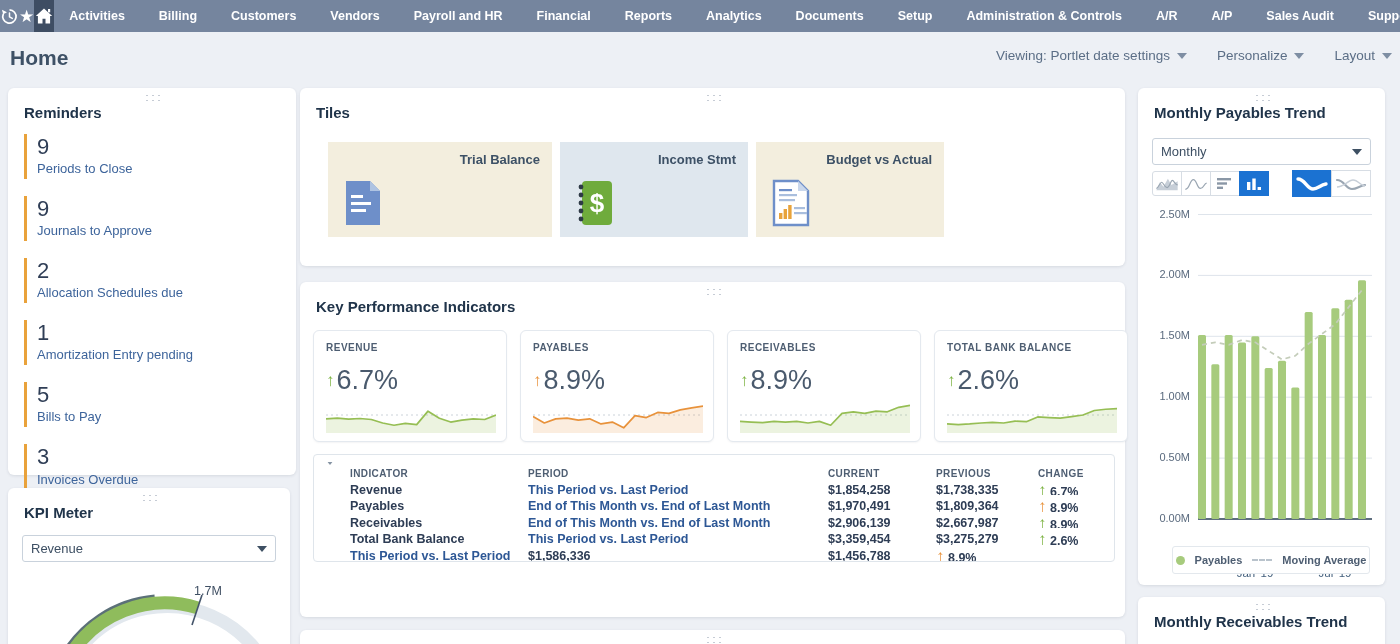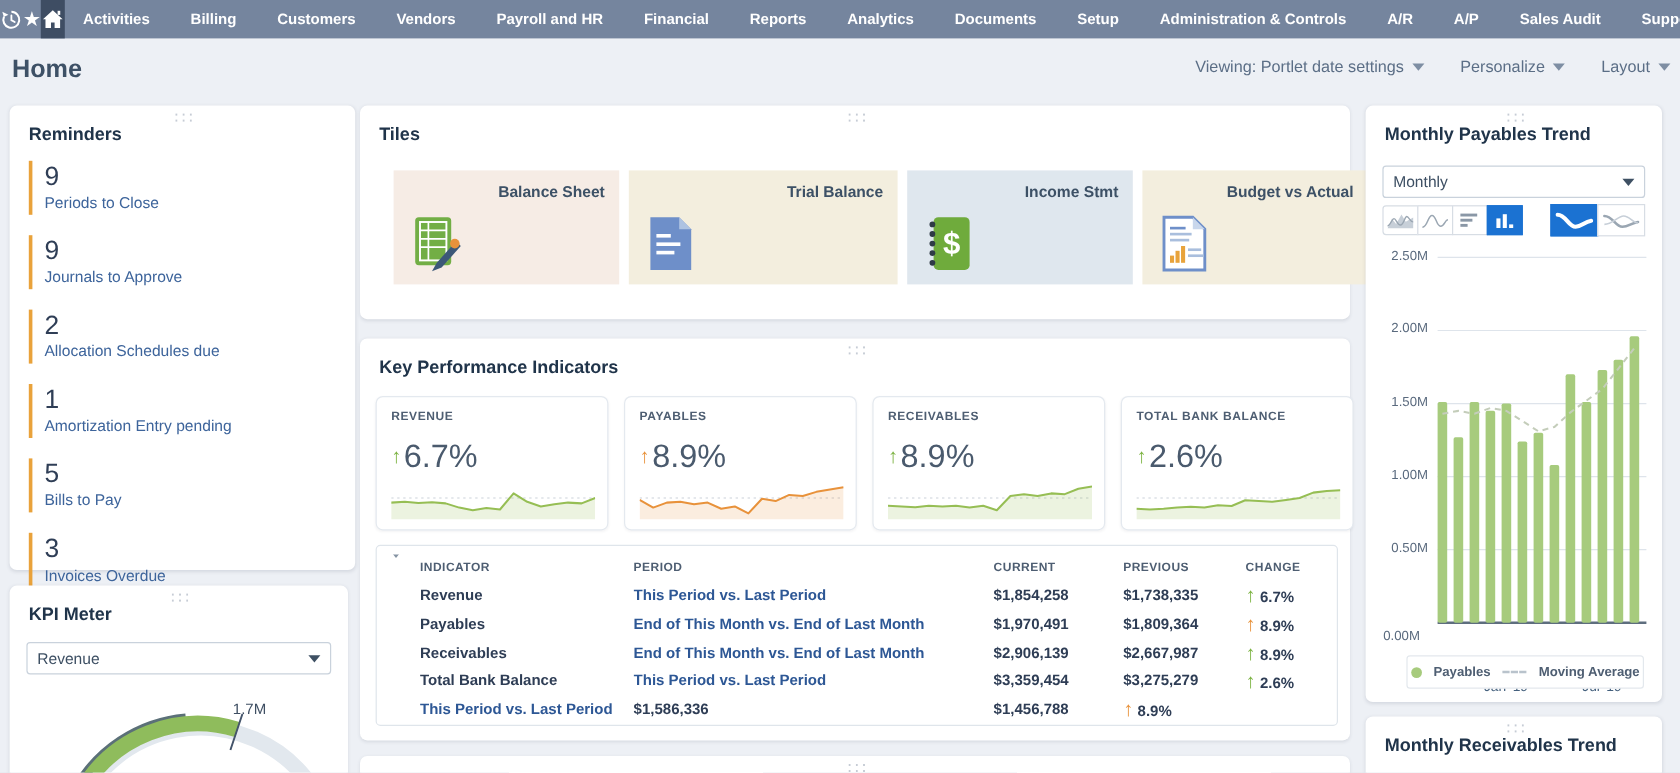--- a/index.html
+++ b/index.html
@@ -52,21 +52,21 @@
   .kcard{width:194px;height:112px;border:1px solid #E4E9EF;border-radius:6px;box-shadow:0 1px 2px rgba(60,70,90,.06);
          position:relative;background:#fff;box-sizing:border-box;padding:11px 12px;cursor:pointer;}
   .kcard-label{font-size:10px;font-weight:700;letter-spacing:.5px;color:#4E5E72;}
   .kcard-val{position:absolute;left:12px;top:34px;font-size:27px;color:#4A5A6D;display:flex;align-items:center;gap:2px;}
   .kcard-arrow{font-size:17px;font-weight:700;}
   .up-green{color:#7CB342;}
   .up-orange{color:#E8923B;}
   .kcard svg.spark{position:absolute;left:12px;bottom:8px;}
 
   
-  .kpi-table{position:absolute;left:13px;top:172px;width:802px;height:151px;border:1px solid #DFE5EB;
+  .kpi-table{position:absolute;left:13px;top:172px;width:802px;height:108px;border:1px solid #DFE5EB;
              border-radius:4px;box-sizing:border-box;display:grid;
              grid-template-columns:36px 178px 300px 108px 102px 72px;align-content:start;padding-top:7px;}
   .kpi-table .cell{line-height:23px;white-space:nowrap;overflow:hidden;}
   .th{font-size:10px;font-weight:700;letter-spacing:.4px;color:#4E5E72;}
   .td-ind{font-size:12.5px;font-weight:700;color:#2E3D55;}
   .td-per{font-size:12.5px;font-weight:700;color:#2D5795;}
   .td-num{font-size:12.5px;font-weight:700;color:#2E3D55;}
   .td-chg{font-size:12.5px;font-weight:700;color:#2E3D55;}
   .filter-caret{width:0;height:0;border-left:4px solid transparent;border-right:4px solid transparent;
                 border-top:5px solid #8593A3;margin:9px 0 0 12px;}
@@ -190,33 +190,20 @@
       <path d="M 60 81 A 112 112 0 0 1 189.7 29.9" fill="none" stroke="#8FBC5C" stroke-width="13"></path>
       <line x1="184" y1="47" x2="194" y2="17" stroke="#44546A" stroke-width="1.6"></line>
     </svg>
     <div class="gauge-label">1.7M</div>
   </div>
 
   <div class="panel" style="left:300px;top:88px;width:825px;height:178px;">
     <div class="drag-dots"></div>
     <div class="panel-title">Tiles</div>
     <div class="tiles-row">
-        <div class="tile" style="background: rgb(246, 236, 229);">
-          <span class="tile-label">Balance Sheet</span>
-          <span class="tile-icon"><svg width="46" height="48" viewBox="0 0 46 48">
-              <rect x="4" y="2" width="30" height="40" rx="3" fill="#72AE45"></rect>
-              <rect x="8" y="6" width="22" height="32" fill="none" stroke="#fff" stroke-width="1.6"></rect>
-              <line x1="8" y1="13" x2="30" y2="13" stroke="#fff" stroke-width="1.4"></line>
-              <line x1="8" y1="20" x2="30" y2="20" stroke="#fff" stroke-width="1.4"></line>
-              <line x1="8" y1="27" x2="30" y2="27" stroke="#fff" stroke-width="1.4"></line>
-              <line x1="15" y1="6" x2="15" y2="38" stroke="#fff" stroke-width="1.4"></line>
-              <path d="M38 22 22 40l-4 7 8-3 16-18z" fill="#3C5878"></path>
-              <circle cx="37" cy="24" r="4" fill="#E8923B"></circle>
-            </svg></span>
-        </div>
         <div class="tile" style="background: rgb(243, 238, 222); padding-left: 36px;">
           <span class="tile-label">Trial Balance</span>
           <span class="tile-icon"><svg width="42" height="48" viewBox="0 0 42 48">
               <path d="M4 2h24l10 10v34H4z" fill="#6E8FC9"></path>
               <path d="M28 2l10 10H28z" fill="#AEC3E2"></path>
               <rect x="9" y="16" width="12" height="3" fill="#fff"></rect>
               <rect x="9" y="23" width="20" height="3" fill="#fff"></rect>
               <rect x="9" y="30" width="15" height="3" fill="#fff"></rect>
             </svg></span>
         </div>
@@ -386,21 +373,21 @@
         </svg>
       </div>
       <div class="tgl tgl-big">
         <svg width="32" height="18" viewBox="0 0 32 18">
           <path d="M2 5c7 0 9 9 15 9 5 0 7-3 13-4" fill="none" stroke="#9AA6B2" stroke-width="2.2" stroke-linecap="round"></path>
           <path d="M2 12c7 0 11-7 16-7 5 0 8 6 12 6" fill="none" stroke="#C7CFD8" stroke-width="1.4"></path>
         </svg>
       </div>
     </div>
     <div id="pay-ylabels">
-        <div class="y-label" style="top: 436px; text-align: center;">0.00M</div>
+        <div class="y-label" style="top: 424px;">0.00M</div>
         <div class="y-label" style="top: 363.1px;">0.50M</div>
         <div class="y-label" style="top: 302.2px;">1.00M</div>
         <div class="y-label" style="top: 241.3px;">1.50M</div>
         <div class="y-label" style="top: 180.4px;">2.00M</div>
         <div class="y-label" style="top: 119.5px;">2.50M</div>
       </div>
     <svg id="paychart" style="position:absolute;left:52px;top:122px;" width="186" height="316" viewBox="0 0 186 316">
         <line x1="8" y1="309" x2="182" y2="309" stroke="#5E6E7E" stroke-width="2"></line>
         <line x1="8" y1="248.1" x2="182" y2="248.1" stroke="#DEE4EB" stroke-width="1"></line>
         <line x1="8" y1="187.2" x2="182" y2="187.2" stroke="#DEE4EB" stroke-width="1"></line>

